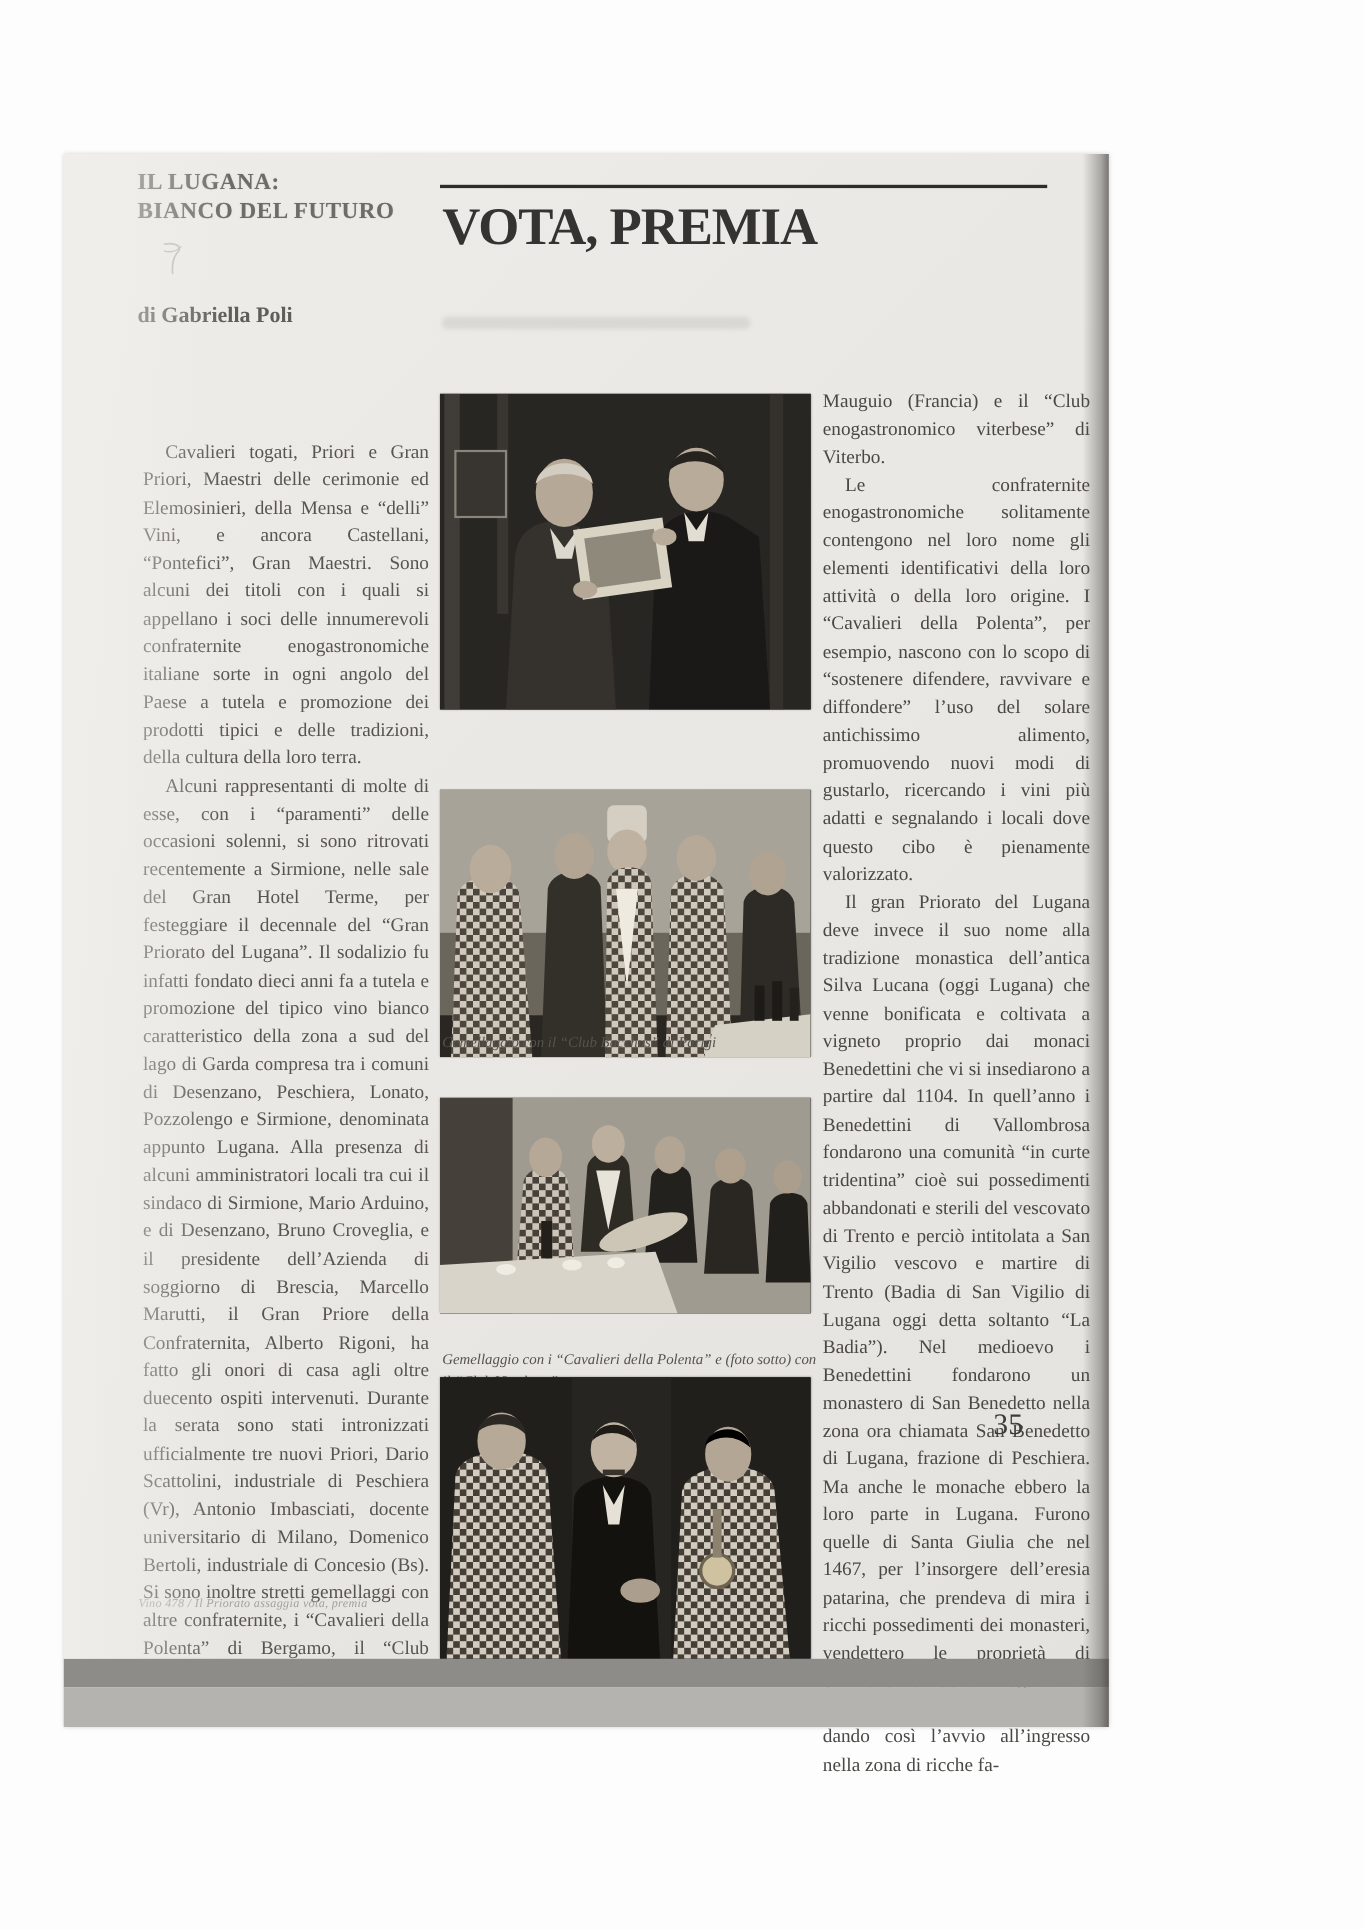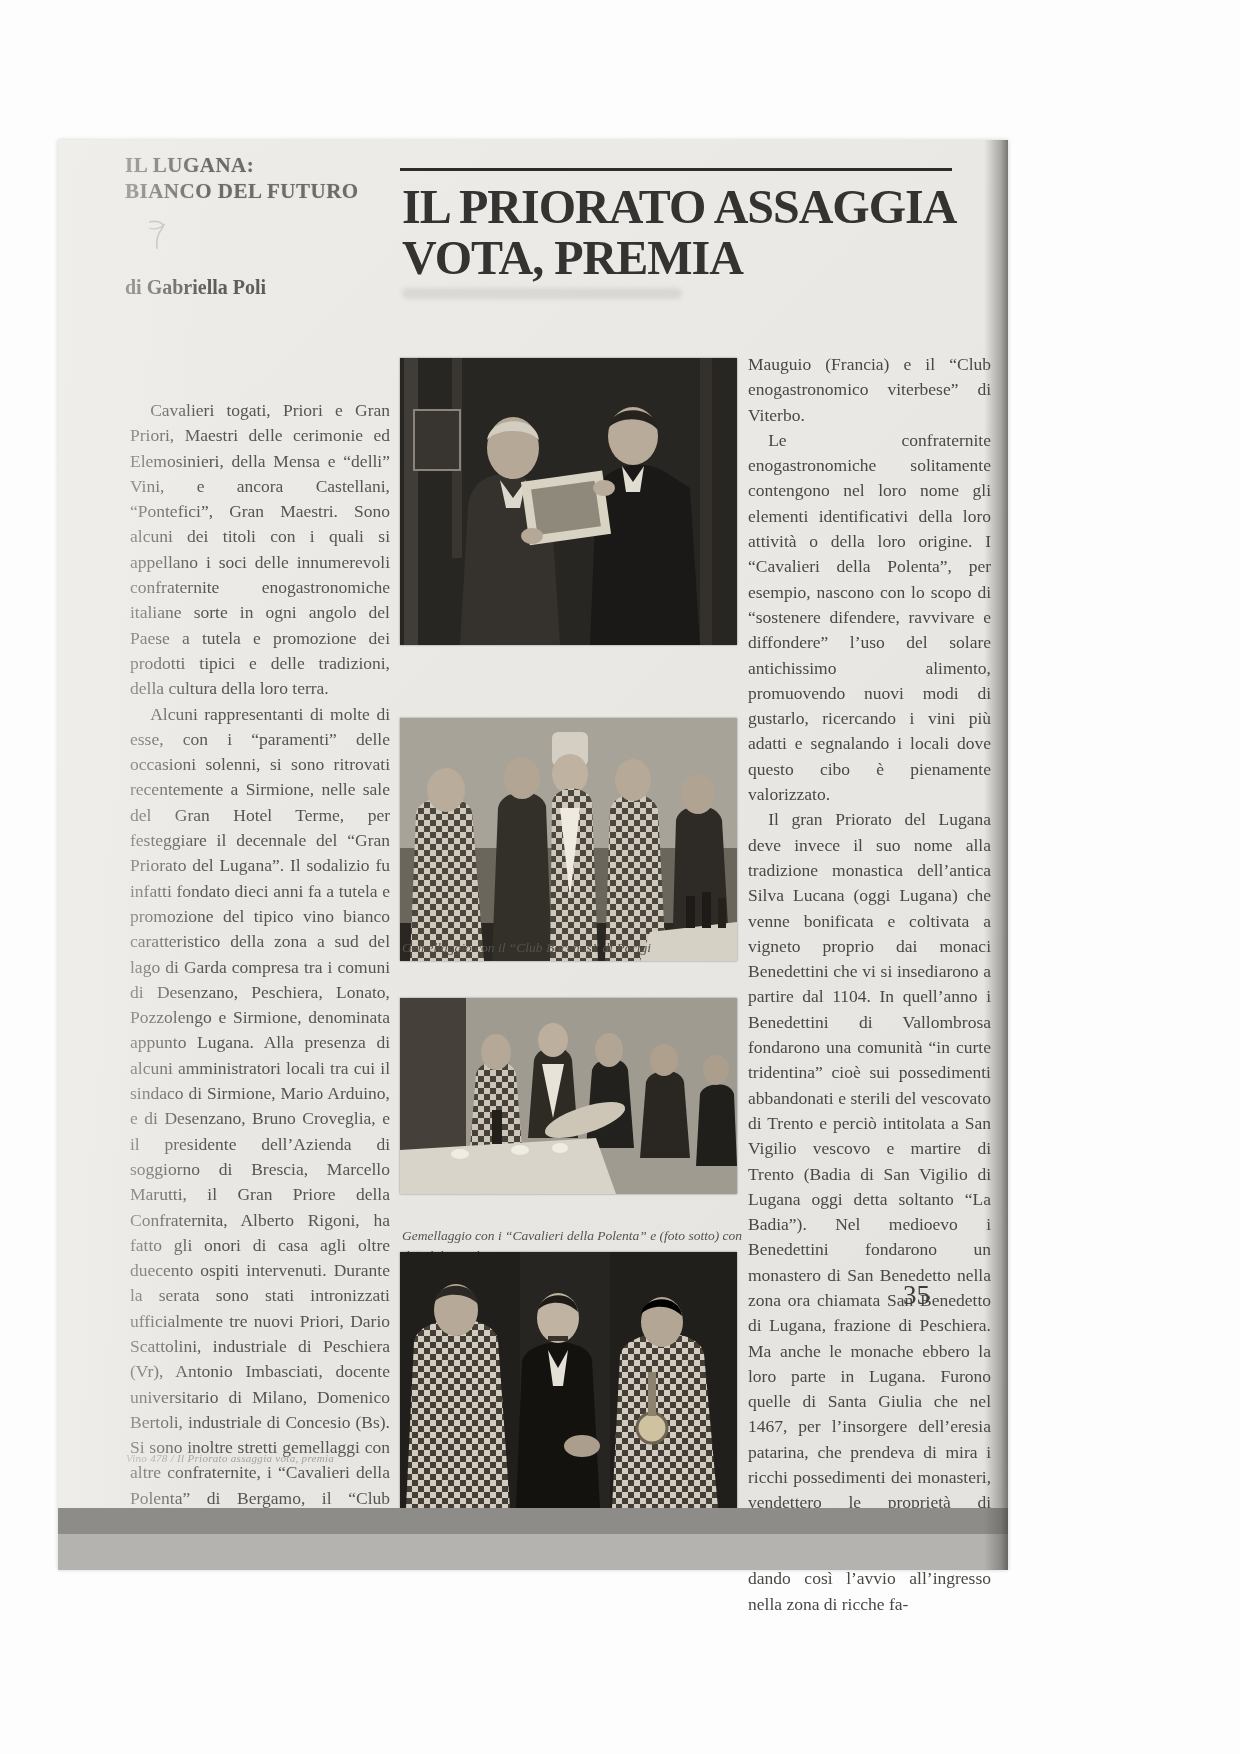--- a/index.html
+++ b/index.html
@@ -101,21 +101,20 @@
 
     <svg class="squiggle" width="30" height="34" viewBox="0 0 30 34">
       <path d="M6 4 C 16 2, 24 6, 18 12 C 14 17, 13 22, 14 31" stroke="#8a8884" stroke-width="1.6" fill="none"></path>
       <path d="M6 10 C 12 12, 18 10, 22 6" stroke="#8a8884" stroke-width="1.2" fill="none"></path>
     </svg>
 
     <div class="byline">di Gabriella Poli</div>
 
     <div class="head-rule"></div>
     <div class="headline">
-      <div>IL PRIORATO ASSAGGIA</div>
       <div>VOTA, PREMIA</div>
     </div>
     <div class="ghost-smudge"></div>
 
     <div class="col" id="left-col">
       <p>Cavalieri togati, Priori e Gran Priori, Maestri delle cerimonie ed Elemosinieri, della Mensa e “delli” Vini, e ancora Castellani, “Pontefici”, Gran Maestri. Sono alcuni dei titoli con i quali si appellano i soci delle innumerevoli confraternite enogastronomiche italiane sorte in ogni angolo del Paese a tutela e promozione dei prodotti tipici e delle tradizioni, della cultura della loro terra.</p>
       <p>Alcuni rappresentanti di molte di esse, con i “paramenti” delle occasioni solenni, si sono ritrovati recentemente a Sirmione, nelle sale del Gran Hotel Terme, per festeggiare il decennale del “Gran Priorato del Lugana”. Il sodalizio fu infatti fondato dieci anni fa a tutela e promozione del tipico vino bianco caratteristico della zona a sud del lago di Garda compresa tra i comuni di Desenzano, Peschiera, Lonato, Pozzolengo e Sirmione, denominata appunto Lugana. Alla presenza di alcuni amministratori locali tra cui il sindaco di Sirmione, Mario Arduino, e di Desenzano, Bruno Croveglia, e il presidente dell’Azienda di soggiorno di Brescia, Marcello Marutti, il Gran Priore della Confraternita, Alberto Rigoni, ha fatto gli onori di casa agli oltre duecento ospiti intervenuti. Durante la serata sono stati intronizzati ufficialmente tre nuovi Priori, Dario Scattolini, industriale di Peschiera (Vr), Antonio Imbasciati, docente universitario di Milano, Domenico Bertoli, industriale di Concesio (Bs). Si sono inoltre stretti gemellaggi con altre confraternite, i “Cavalieri della Polenta” di Bergamo, il “Club Europeen Bacchus International” di</p>
     </div>
 
     <div class="footer-note">Vino 478 / Il Priorato assaggia vota, premia</div>

